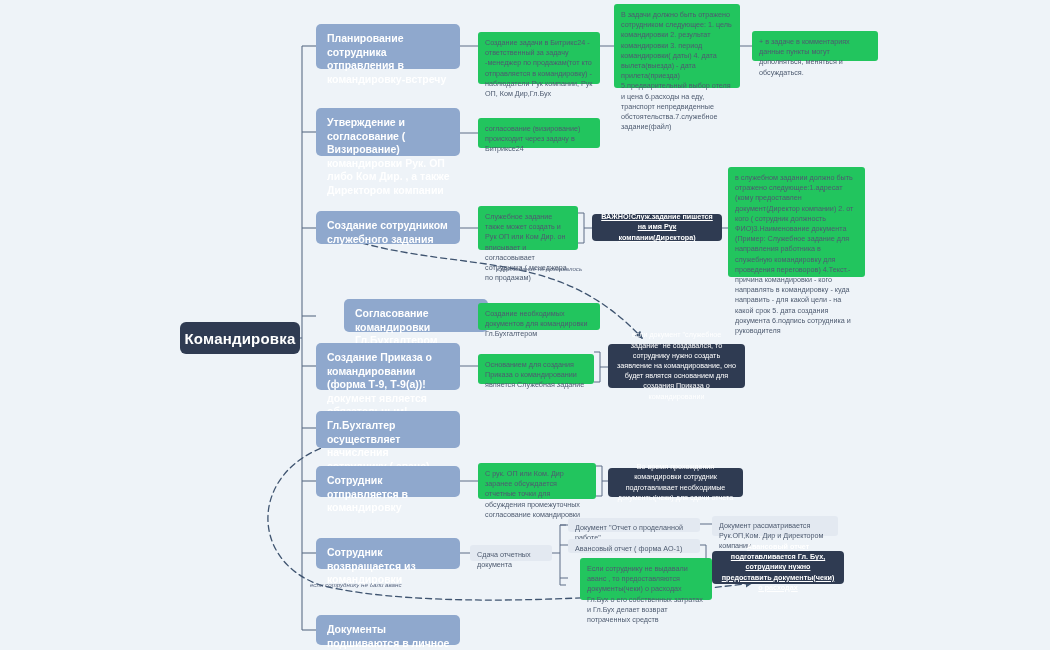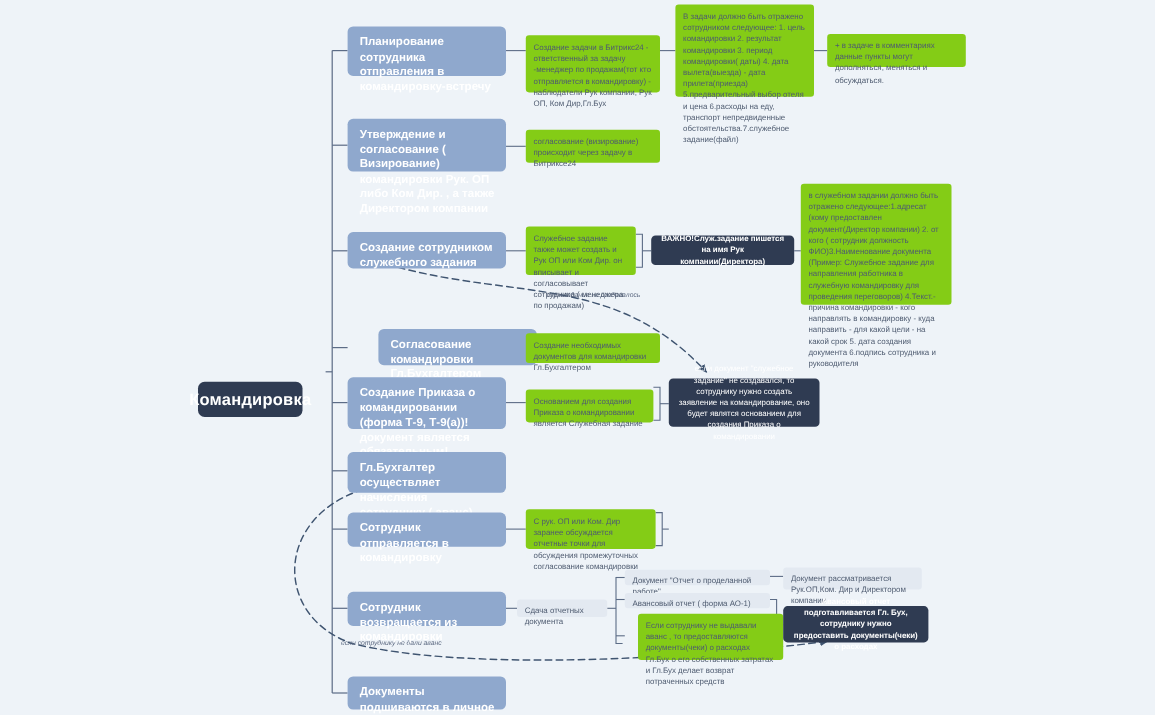--- a/index.html
+++ b/index.html
@@ -44,21 +44,21 @@
     background: #8fa8cd;
     color: #ffffff;
     font-weight: bold;
     font-size: 10.5px;
     line-height: 13.5px;
     padding: 8px 10px 8px 11px;
     border-radius: 5px;
   }
   
   .note {
-    background: #84cc16;
+    background: #22c55e;
     color: #4e5b70;
     font-size: 7.2px;
     line-height: 10.2px;
     padding: 6px 7px;
     border-radius: 3px;
   }
   
   .note-plain {
     background: #e3e9f1;
     color: #4e5b70;
@@ -73,20 +73,21 @@
     color: #ffffff;
     font-size: 7.2px;
     line-height: 10.2px;
     padding: 6px 8px;
     border-radius: 4px;
     text-align: center;
     font-weight: normal;
   }
   .dark.bold {
     font-weight: bold;
+    text-decoration: underline;
   }
   .edge-label {
     position: absolute;
     font-size: 6.2px;
     font-style: italic;
     color: #5b6880;
     white-space: nowrap;
   }
 </style>
 </head>
@@ -155,21 +156,21 @@
     <defs>
       <marker id="arrowdark" markerWidth="7" markerHeight="7" refX="5" refY="2.8" orient="auto">
         <path d="M0,0 L6,2.8 L0,5.6 z" fill="#3f5470"></path>
       </marker>
     </defs>
   </svg>
 
   <div class="edge-label" style="left:497px; top:265px;">служ.задание не создавалось</div>
   <div class="edge-label" style="left:310px; top:581px;">если сотруднику не дали аванс</div>
 
-  <div class="node root" style="left:180px; top:322px; width:95px; height:32px;margin-top:25px;">Командировка</div>
+  <div class="node root" style="left:180px; top:322px; width:120px; height:32px;">Командировка</div>
 
   <div class="node branch" style="left:316px; top:24px; width:144px; height:45px;">Планирование сотрудника отправления в командировку-встречу</div>
   <div class="node note" style="left:478px; top:32px; width:122px; height:52px;">Создание задачи в Битрикс24 - ответственный за задачу -менеджер по продажам(тот кто отправляется в командировку) - наблюдатели Рук компании, Рук ОП, Ком Дир,Гл.Бух</div>
   <div class="node note" style="left:614px; top:4px; width:126px; height:84px;">В задачи должно быть отражено сотрудником  следующее: 1. цель командировки 2. результат командировки 3. период командировки( даты) 4. дата вылета(выезда) - дата прилета(приезда) 5.предварительный выбор отеля и цена 6.расходы на еду, транспорт непредвиденные обстоятельства.7.служебное задание(файл)</div>
   <div class="node note" style="left:752px; top:31px; width:126px; height:30px;">+ в задаче в комментариях данные пункты могут дополняться, меняться и обсуждаться.</div>
 
   <div class="node branch" style="left:316px; top:108px; width:144px; height:48px;">Утверждение и согласование ( Визирование) командировки Рук. ОП либо Ком Дир. , а также Директором компании</div>
   <div class="node note" style="left:478px; top:118px; width:122px; height:30px;">согласование (визирование) происходит через задачу в Битриксе24</div>
 
   <div class="node branch" style="left:316px; top:211px; width:144px; height:33px;">Создание сотрудником служебного задания</div>
@@ -181,20 +182,21 @@
   <div class="node note" style="left:478px; top:303px; width:122px; height:27px;">Создание необходимых документов для командировки Гл.Бухгалтером</div>
 
   <div class="node branch" style="left:316px; top:343px; width:144px; height:47px;">Создание Приказа о командировании (форма Т-9, Т-9(а))!документ является обязательным!</div>
   <div class="node note" style="left:478px; top:354px; width:116px; height:30px;">Основанием для создания Приказа о командировании является Служебная задание</div>
   <div class="node dark" style="left:608px; top:344px; width:137px; height:44px; display:flex; align-items:center; justify-content:center;">если документ "служебное задание" не создавался, то сотруднику нужно создать заявление на командирование, оно будет являтся основанием для создания Приказа о командировании</div>
 
   <div class="node branch" style="left:316px; top:411px; width:144px; height:37px;">Гл.Бухгалтер осуществляет начисления сотруднику  ( аванс)</div>
 
   <div class="node branch" style="left:316px; top:466px; width:144px; height:31px;">Сотрудник отправляется в командировку</div>
   <div class="node note" style="left:478px; top:463px; width:118px; height:36px;">С рук. ОП или Ком. Дир заранее обсуждается отчетные точки для обсуждения промежуточных согласование командировки</div>
+  <div class="node dark" style="left:608px; top:468px; width:135px; height:29px; display:flex; align-items:center; justify-content:center;">Во время прохождения командировки сотрудник подготавливает необходимые документы(чеки)  для сдачи отчета</div>
 
   <div class="node branch" style="left:316px; top:538px; width:144px; height:31px;">Сотрудник  возвращается из командировки</div>
   <div class="node note-plain" style="left:470px; top:545px; width:82px; height:16px;">Сдача отчетных документа</div>
   <div class="node note-plain" style="left:568px; top:518px; width:132px; height:14px;">Документ "Отчет о проделанной работе"</div>
   <div class="node note-plain" style="left:712px; top:516px; width:126px; height:20px;">Документ рассматривается Рук.ОП,Ком. Дир и Директором компании</div>
   <div class="node note-plain" style="left:568px; top:539px; width:132px; height:14px;">Авансовый отчет ( форма АО-1)</div>
   <div class="node note" style="left:580px; top:558px; width:132px; height:42px;">Если сотруднику не выдавали аванс , то предоставляются документы(чеки) о расходах Гл.Бух о его собственных затратах и Гл.Бух делает возврат потраченных средств</div>
   <div class="node dark bold" style="left:712px; top:551px; width:132px; height:33px; display:flex; align-items:center; justify-content:center;">Авансовый отчет подготавливается Гл. Бух, сотруднику нужно предоставить документы(чеки) о расходах</div>
 
   <div class="node branch" style="left:316px; top:615px; width:144px; height:30px;">Документы подшиваются в личное дело сотрудника</div>

